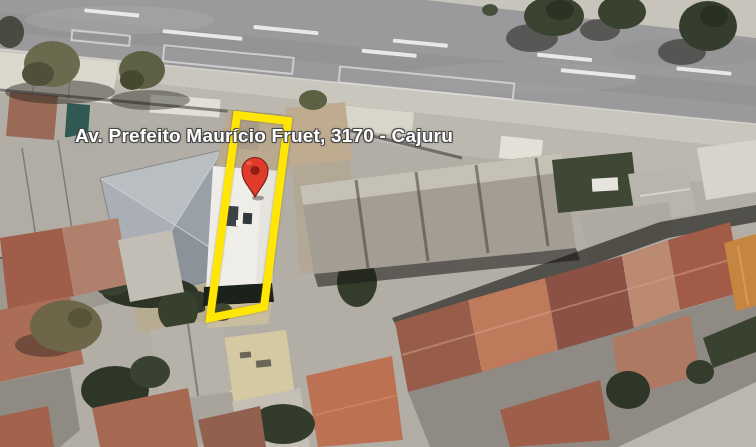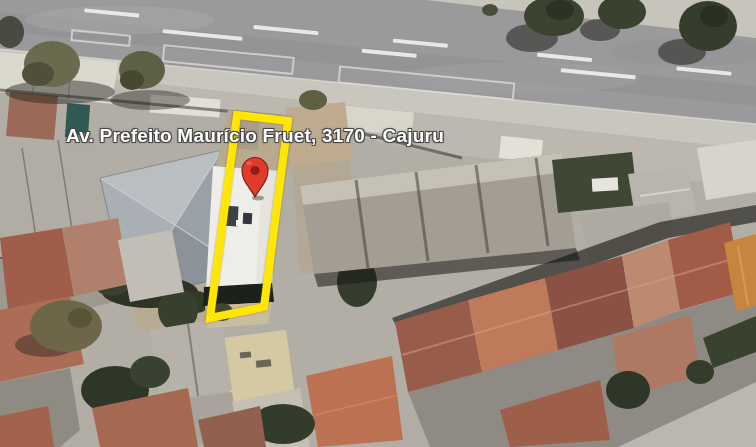--- a/index.html
+++ b/index.html
@@ -3,21 +3,21 @@
 <meta charset="utf-8">
 <style>
   html,body{margin:0;padding:0;background:#222;}
   .stage{
     position:relative;width:756px;height:447px;overflow:hidden;
     font-family:"Liberation Sans",sans-serif;
   }
   .scene{position:absolute;left:0;top:0;filter:blur(.55px) saturate(.96);}
   .overlay{position:absolute;left:0;top:0;}
   .address-label{
-    position:absolute;left:66px;top:125px;
+    position:absolute;left:75px;top:125px;
     font-weight:bold;font-size:19px;letter-spacing:.2px;white-space:nowrap;
     color:#ffffff;
     text-shadow:
       -1px -1px 0 rgba(70,70,70,.95),
        1px -1px 0 rgba(70,70,70,.95),
       -1px  1px 0 rgba(70,70,70,.95),
        1px  1px 0 rgba(70,70,70,.95),
        0 0 3px rgba(55,55,55,.85);
   }
 </style>

